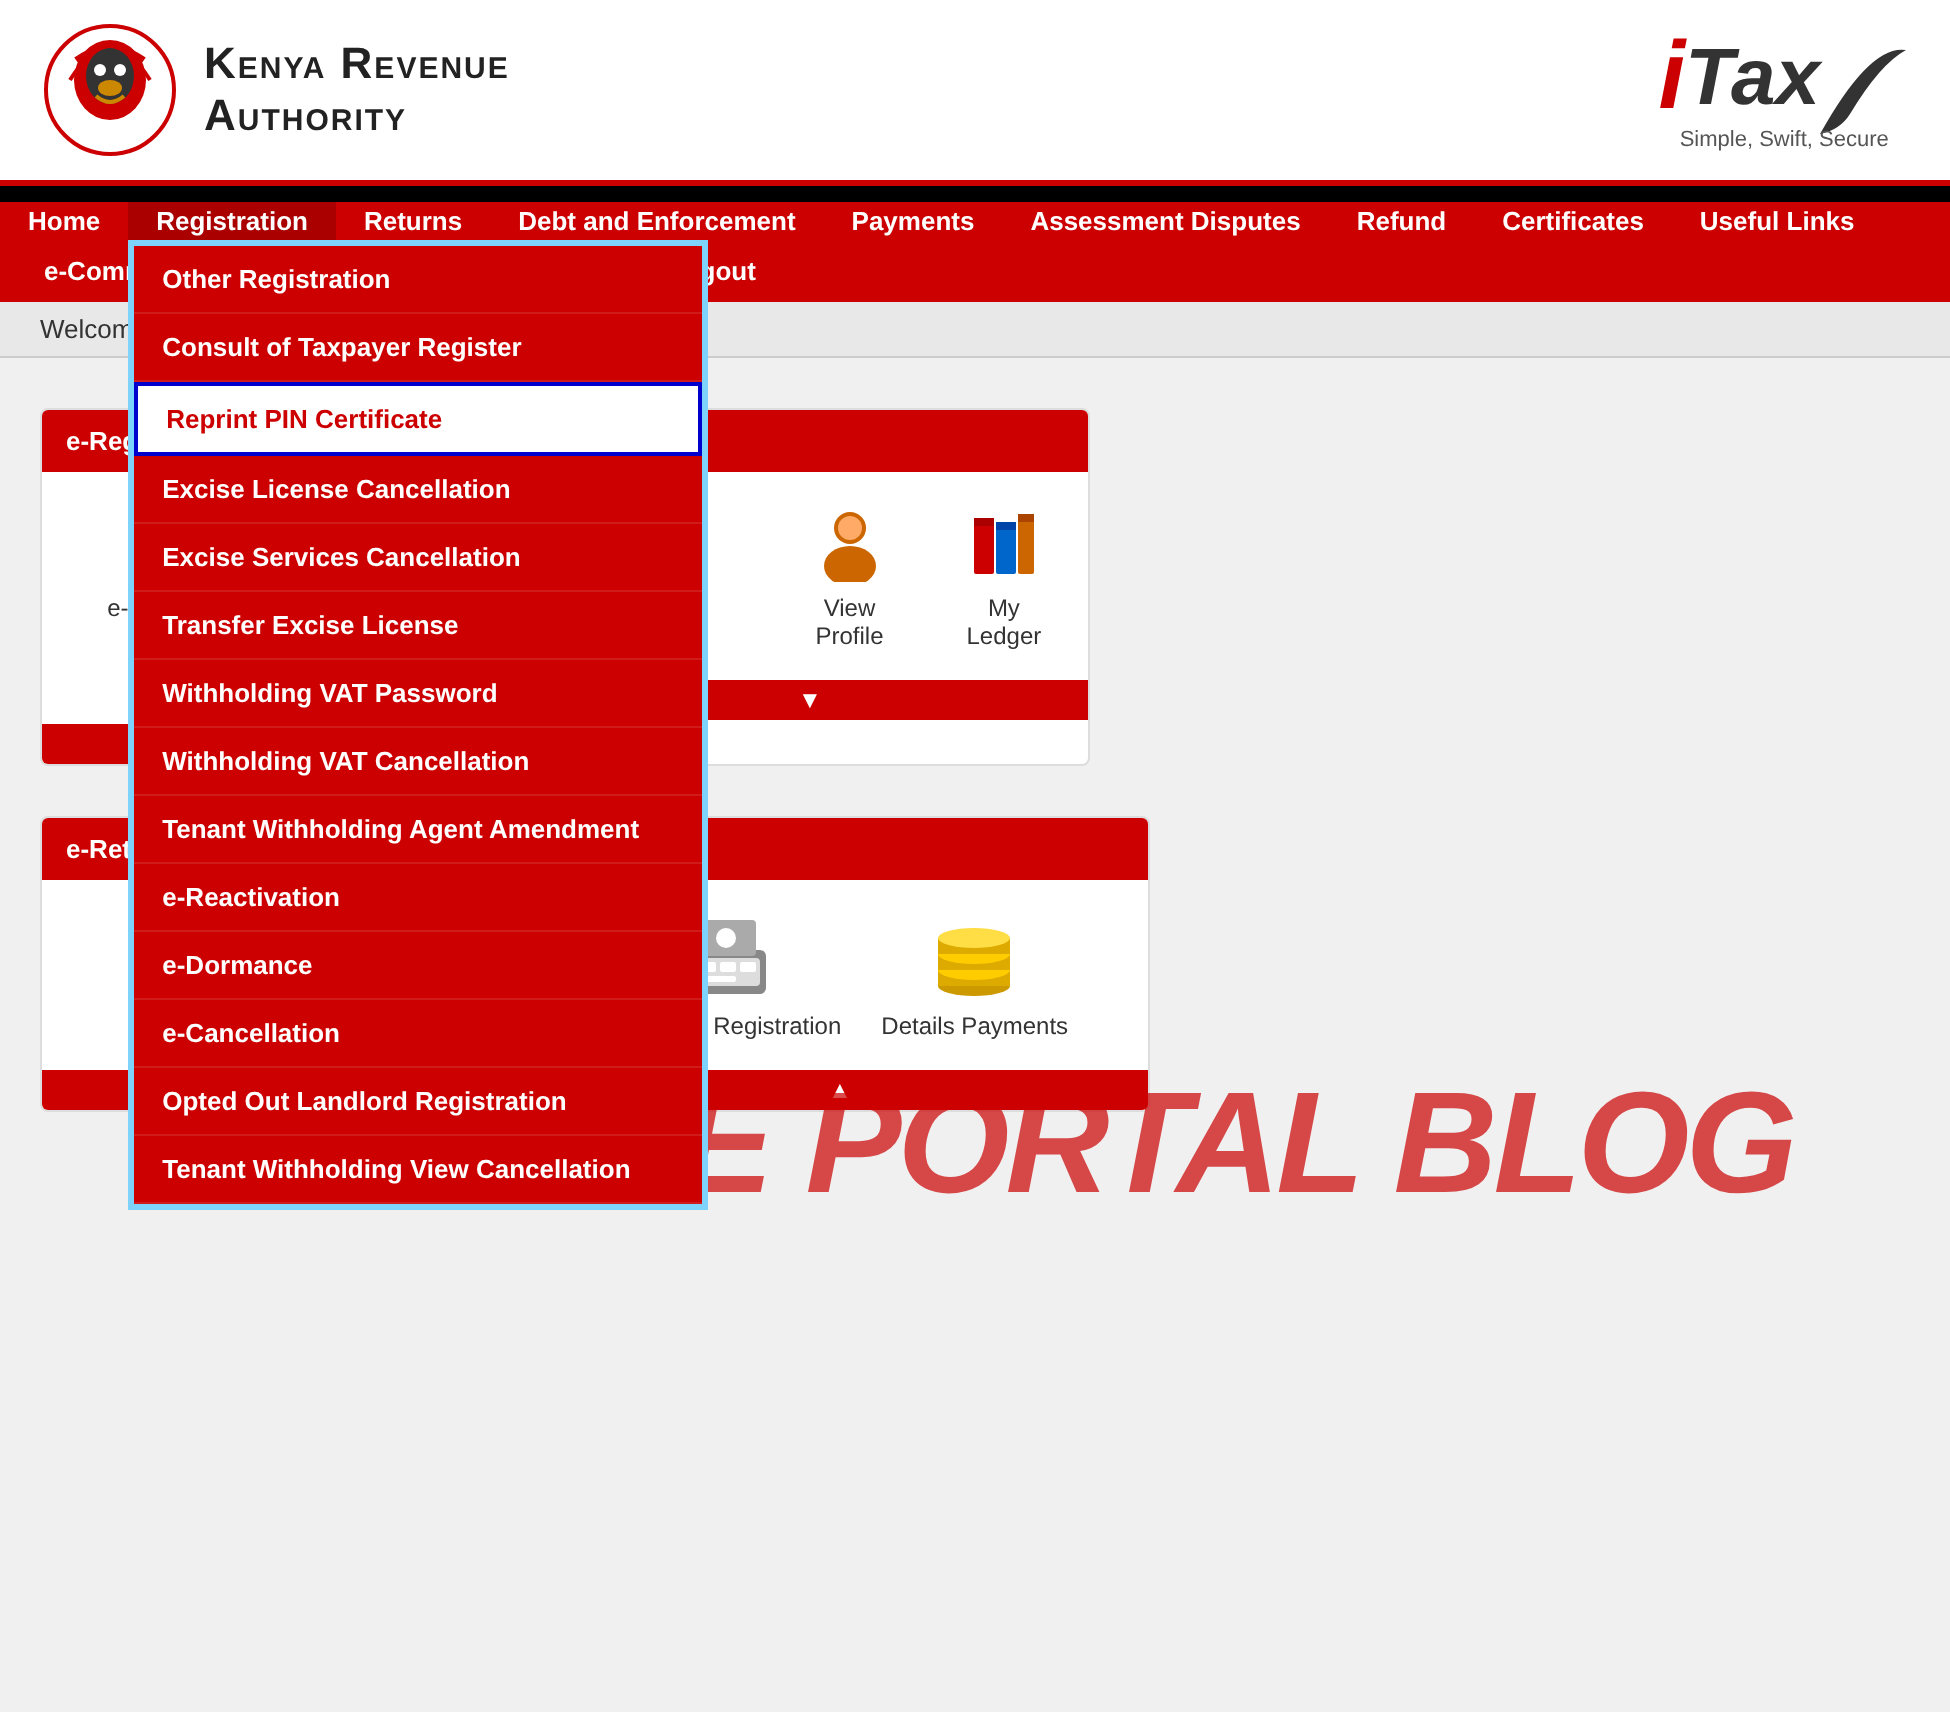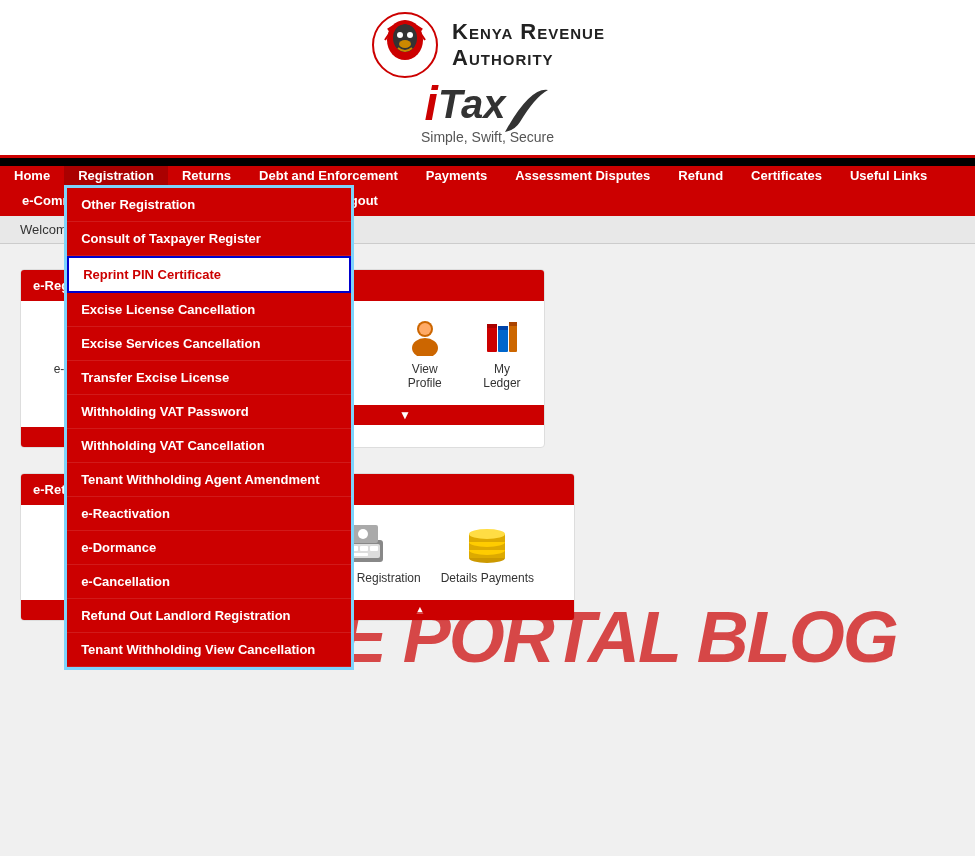--- a/index.html
+++ b/index.html
@@ -1,19 +1,19 @@
 <!DOCTYPE html>
 <html><head>
   <meta charset="utf-8">
   <style>
     * { margin: 0; padding: 0; box-sizing: border-box; }
     body { font-family: Arial, sans-serif; background: #f0f0f0; width: 975px; min-height: 856px; overflow-x: hidden; }
 
     
-    .header { background: white; display: flex; align-items: center; justify-content: space-between; padding: 10px 20px; border-bottom: 3px solid #cc0000; flex-direction: column; }
+    .header { background: white; display: flex; align-items: center; justify-content: space-between; padding: 10px 20px; border-bottom: 3px solid #cc0000; }
     .header-logo { display: flex; align-items: center; gap: 12px; }
     .lion-logo { width: 70px; height: 70px; }
     .kra-text { display: flex; flex-direction: column; }
     .kra-name { font-size: 22px; font-weight: bold; color: #222; letter-spacing: 1px; font-variant: small-caps; }
     .itax-logo { display: flex; flex-direction: column; align-items: center; }
 
     
     .black-bar { background: #000; height: 8px; }
 
     
@@ -82,21 +82,21 @@
   </div>
   <div class="itax-logo">
     <div style="display:flex;align-items:flex-start;">
       <span style="color:#cc0000;font-style:italic;font-weight:900;font-size:48px;line-height:1;">i</span>
       <span style="color:#333;font-style:italic;font-size:40px;font-weight:900;line-height:1;margin-top:4px;">Tax</span>
 
       <svg width="50" height="55" viewBox="0 0 50 55" style="margin-left:-5px;margin-top:2px;">
         <path d="M5 50 Q30 5 48 8 Q35 15 20 40 Q15 48 5 50Z" fill="#333"></path>
       </svg>
     </div>
-    <div style="font-size:14px;color:#555;text-align:center;margin-top:-8px;">Simple, Swift, Secure</div>
+    <div style="font-size:11px;color:#555;text-align:center;margin-top:-8px;">Simple, Swift, Secure</div>
   </div>
 </div>
 
 <div class="black-bar"></div>
 
 <div class="nav">
   <div class="nav-item">Home</div>
   <div class="dropdown-container">
     <div class="nav-item active">Registration</div>
 
@@ -106,21 +106,21 @@
       <div class="dropdown-item highlighted">Reprint PIN Certificate</div>
       <div class="dropdown-item">Excise License Cancellation</div>
       <div class="dropdown-item">Excise Services Cancellation</div>
       <div class="dropdown-item">Transfer Excise License</div>
       <div class="dropdown-item">Withholding VAT Password</div>
       <div class="dropdown-item">Withholding VAT Cancellation</div>
       <div class="dropdown-item">Tenant Withholding Agent Amendment</div>
       <div class="dropdown-item">e-Reactivation</div>
       <div class="dropdown-item">e-Dormance</div>
       <div class="dropdown-item">e-Cancellation</div>
-      <div class="dropdown-item">Refund Out Landlord Registration</div>
+      <div class="dropdown-item">Opted Out Landlord Registration</div>
       <div class="dropdown-item">Tenant Withholding View Cancellation</div>
     </div>
   </div>
   <div class="nav-item">Returns</div>
   <div class="nav-item">Debt and Enforcement</div>
   <div class="nav-item">Payments</div>
   <div class="nav-item">Assessment Disputes</div>
   <div class="nav-item">Refund</div>
   <div class="nav-item">Certificates</div>
   <div class="nav-item">Useful Links</div>

